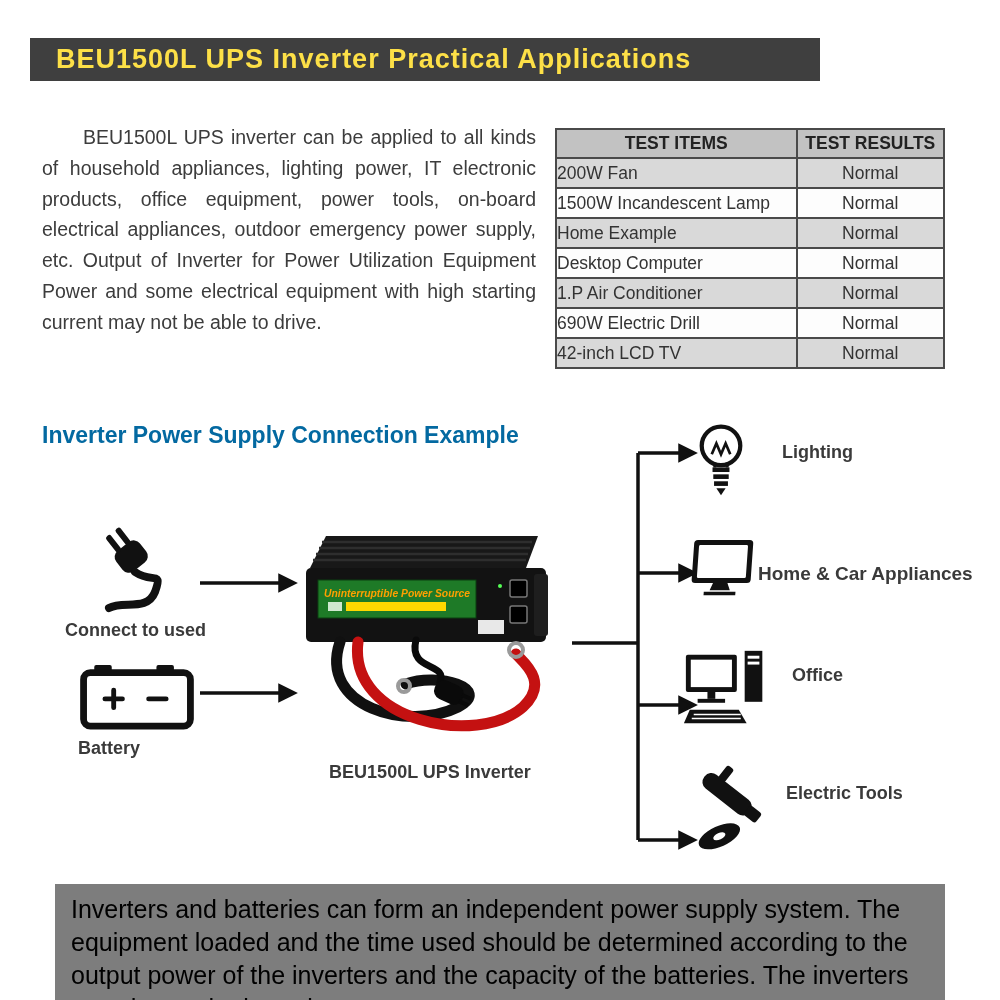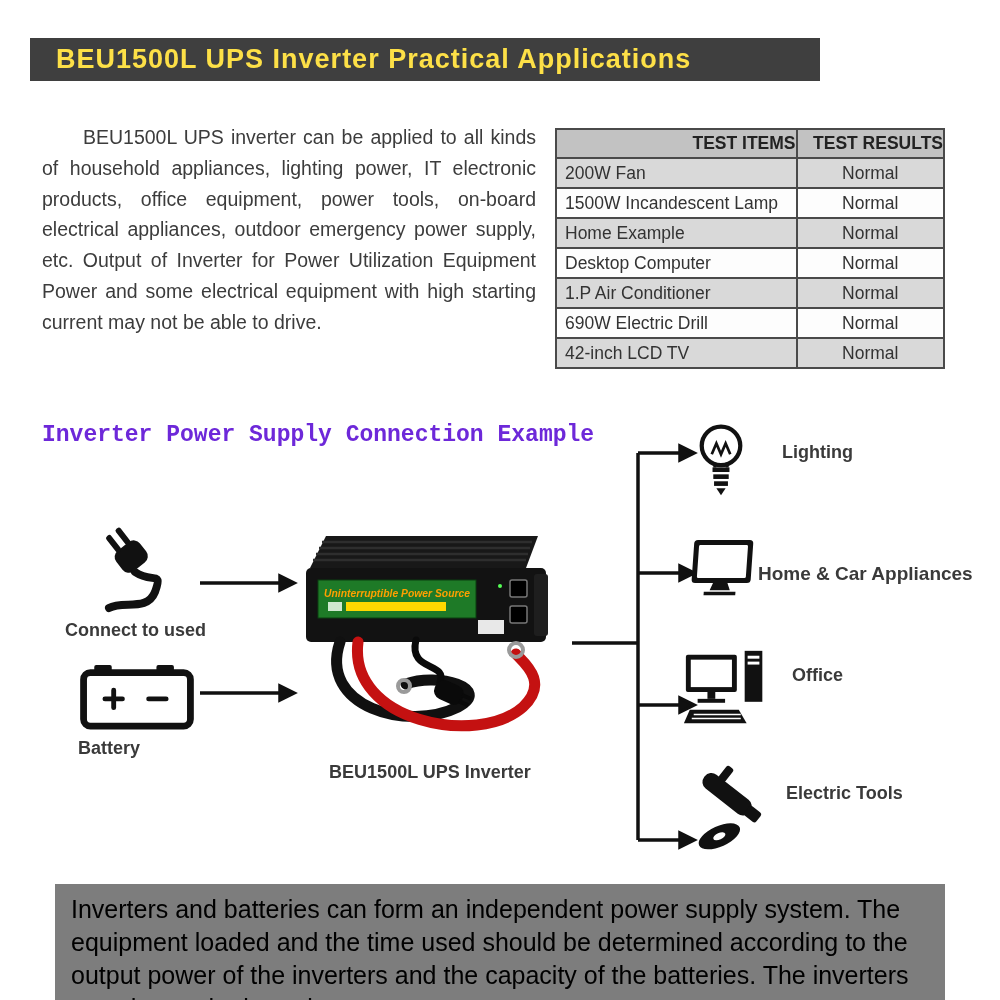--- a/index.html
+++ b/index.html
@@ -32,34 +32,34 @@
   .test-table {
     left:555px; top:128px; width:390px;
     border-collapse:collapse; table-layout:fixed;
   }
   .test-table th, .test-table td {
     border:2px solid #4a4a4a;
     font-size:17.5px;
   }
   .test-table th {
     height:29px; background:#c2c2c2; color:#222;
-    font-weight:bold; text-align:right;
+    font-weight:bold; text-align:center;
   }
   .test-table col.c-item { width:62%; }
   .test-table td { height:30px; color:#333; }
-  .test-table td.item { text-align:left; padding-left:8px; }
+  .test-table td.item { text-align:left; }
   .test-table td.result { text-align:center;margin-top:29px; }
   .test-table tbody tr:nth-child(odd)  { background:#d9d9d9; }
   .test-table tbody tr:nth-child(even) { background:#fdfdfd; }
 
   
   .diagram { left:0; top:420px; width:1000px; height:465px; }
   .diagram-heading {
     left:42px; top:2px;
-    color:#6d28d9; font-size:23px; font-weight:bold;font-family:Liberation Mono, monospace;
+    color:#0369a1; font-size:23px; font-weight:bold;
   }
   .src-label, .load-label, .inv-caption {
     font-size:18px; font-weight:bold; color:#3a3a3a;
   }
   .lines-overlay { left:0; top:0; pointer-events:none; }
 
   
   .footer-note {
     left:55px; top:884px; width:890px;
     background:#7d7d7d; color:#000000;

